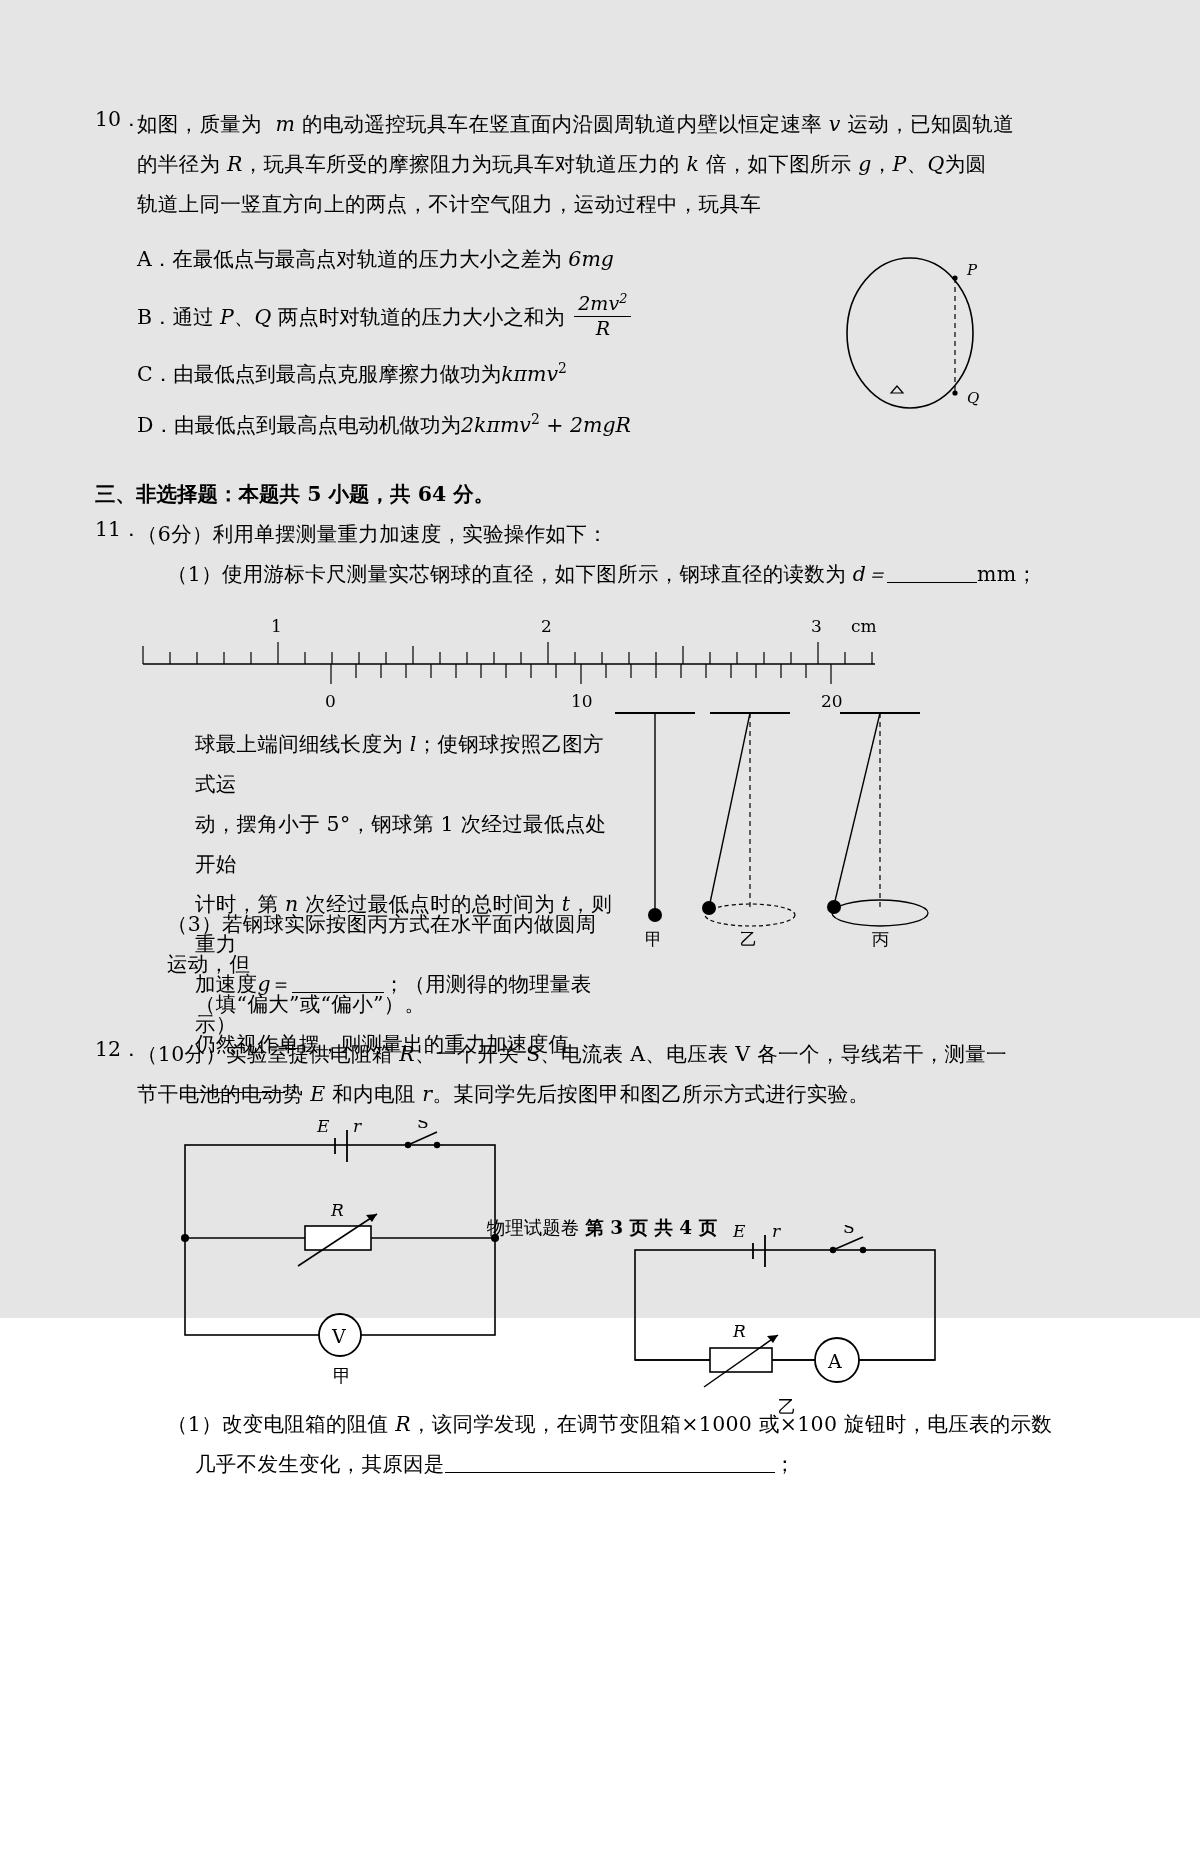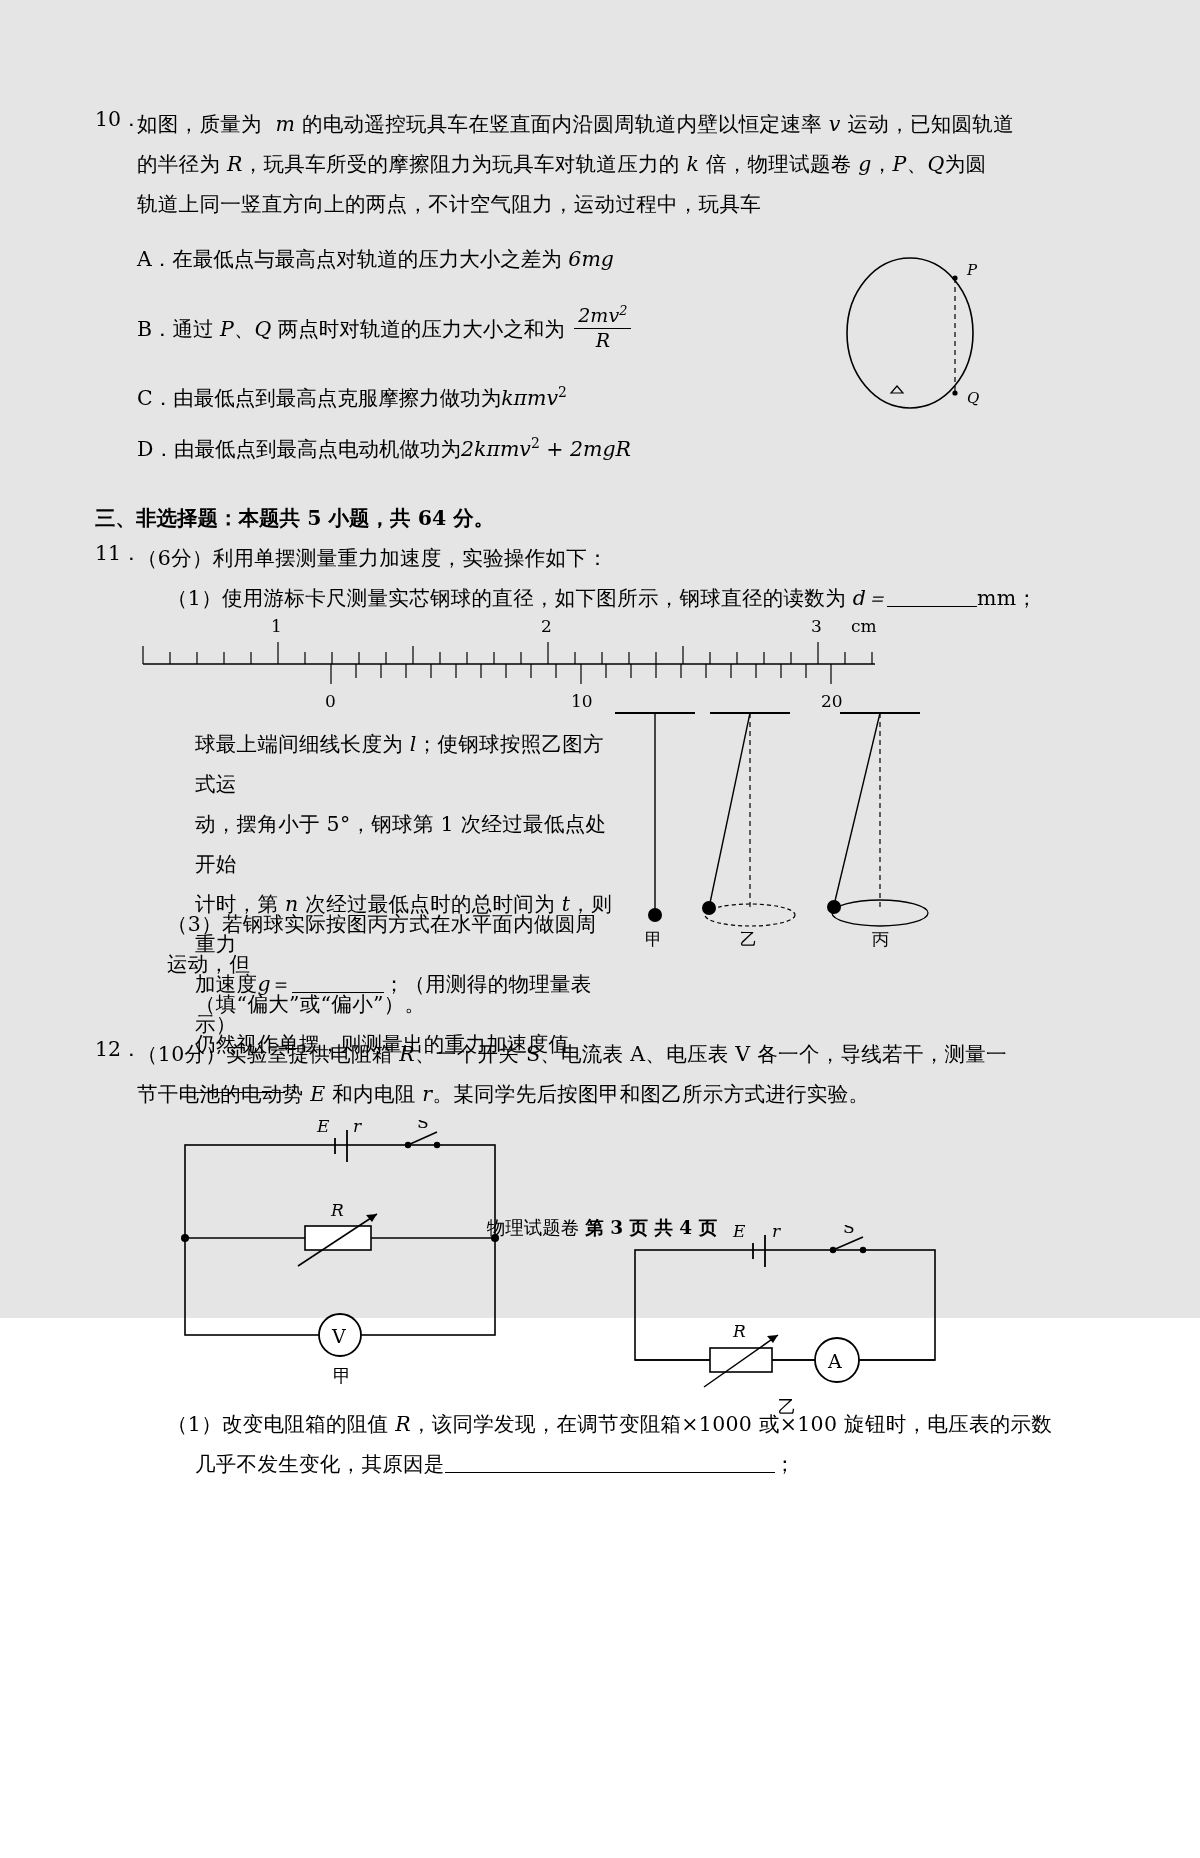--- a/index.html
+++ b/index.html
@@ -48,21 +48,21 @@
   .it { font-style: italic; font-family: "DejaVu Serif", "Liberation Serif", serif; }
   .bold { font-weight: bold; }
 
   
   .frac {
     display: inline-block;
     vertical-align: middle;
     text-align: center;
     font-size: 19px;
     line-height: 1.15;
-    margin: 16px 3px;
+    margin: 4px 3px;
     position: relative;
     top: -2px;
   }
   .frac .top {
     display: block;
     padding: 0 4px 1px 4px;
     border-bottom: 1.3px solid #000;
     font-style: italic;
   }
   .frac .bot {
@@ -116,21 +116,21 @@
 
     <div class="q-block" style="position:relative;">
       <div class="num" style="top:0;">10．</div>
 
       <div class="q-line indent-1">
         <span>如图，质量为</span>
         <span class="it">&nbsp;m&nbsp;</span><span>的电动遥控玩具车在竖直面内沿圆周轨道内壁以恒定速率</span><span class="it">&nbsp;v&nbsp;</span><span>运动，已知圆轨道</span>
       </div>
 
       <div class="q-line indent-1">
-        <span>的半径为</span><span class="it">&nbsp;R</span><span>，玩具车所受的摩擦阻力为玩具车对轨道压力的</span><span class="it">&nbsp;k&nbsp;</span><span>倍，物理试题卷</span><span class="it">&nbsp;g</span><span>，</span><span class="it">P</span>、<span class="it">Q</span><span>为圆</span>
+        <span>的半径为</span><span class="it">&nbsp;R</span><span>，玩具车所受的摩擦阻力为玩具车对轨道压力的</span><span class="it">&nbsp;k&nbsp;</span><span>倍，如下图所示</span><span class="it">&nbsp;g</span><span>，</span><span class="it">P</span>、<span class="it">Q</span><span>为圆</span>
       </div>
 
       <div class="q-line indent-1">轨道上同一竖直方向上的两点，不计空气阻力，运动过程中，玩具车</div>
 
       <div class="opt" style="margin-top:14px;">
         <span>A．</span><span>在最低点与最高点对轨道的压力大小之差为 <span class="it">6mg</span></span>
       </div>
 
       <div class="opt" style="margin-top:10px;">
         <span>B．</span><span>通过 <span class="it">P</span>、<span class="it">Q</span> 两点时对轨道的压力大小之和为</span>

